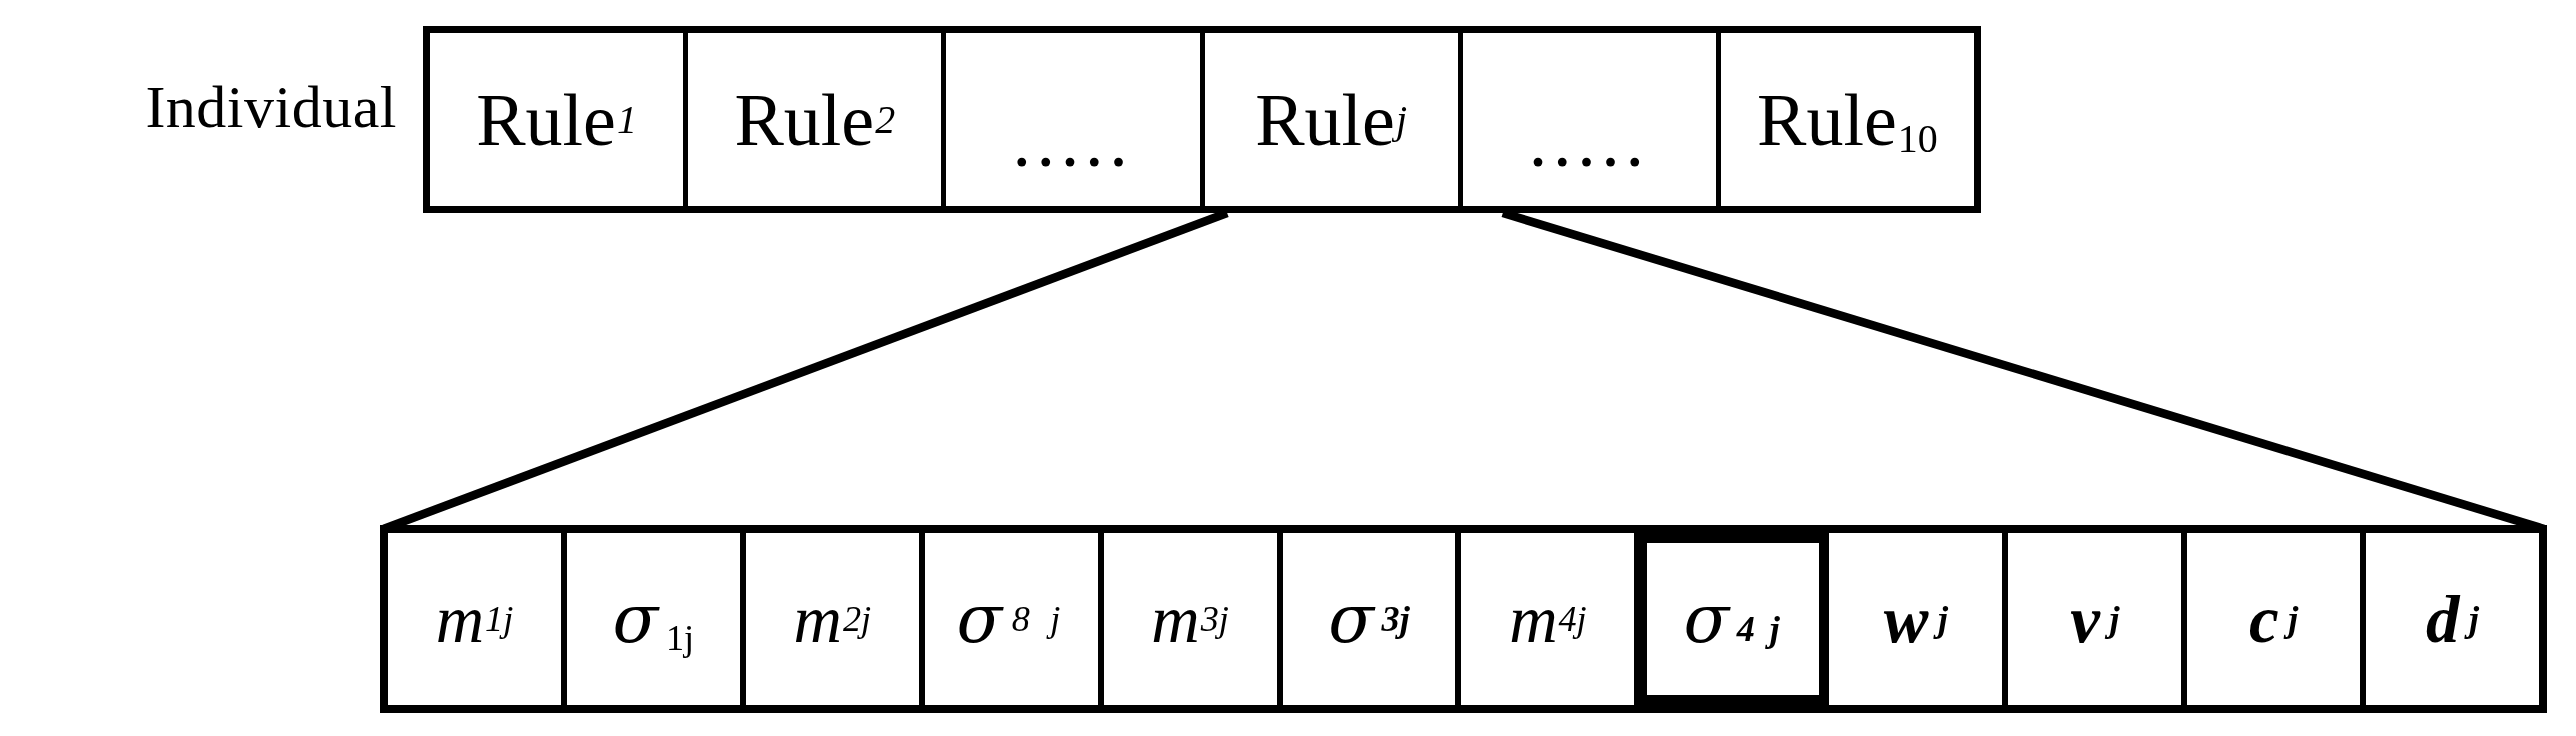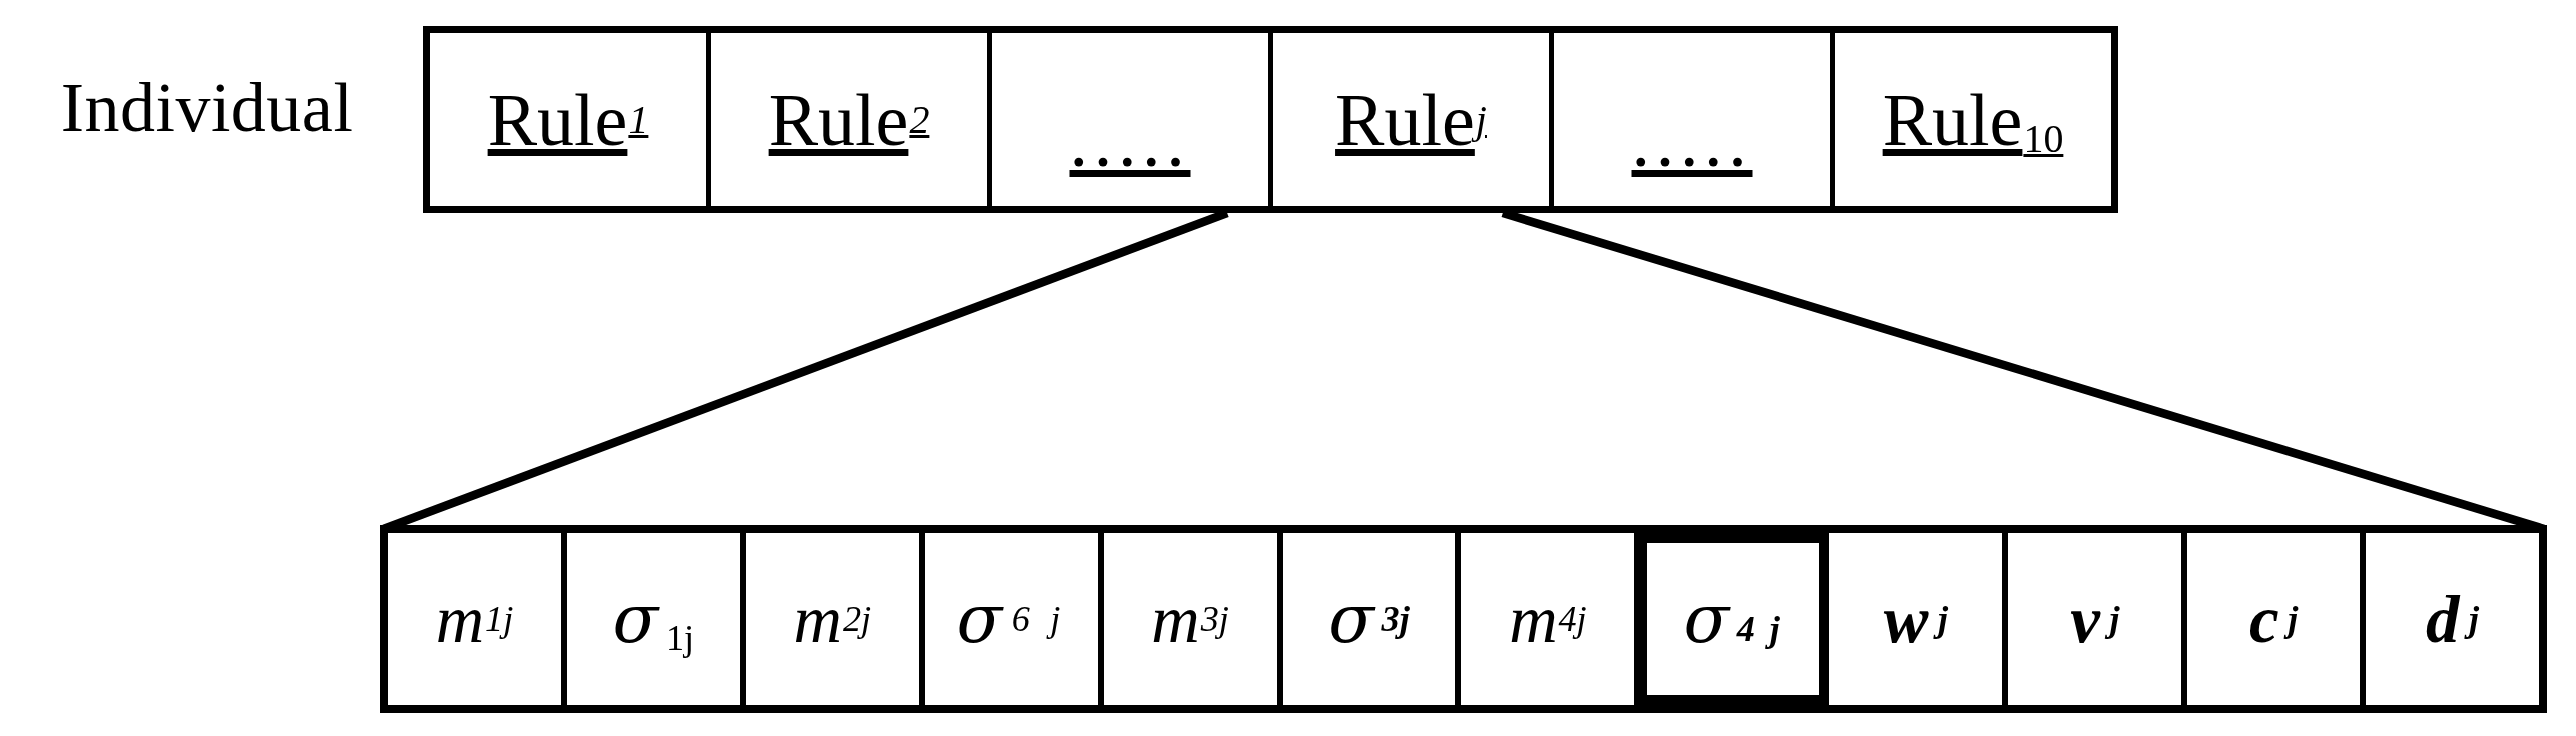--- a/index.html
+++ b/index.html
@@ -21,25 +21,25 @@
   }
 
   
   .individual-label {
     position: absolute;
     left: 17px;
     top: 55px;
     width: 380px;
     height: 105px;
     line-height: 105px;
-    font-size: 70px;
+    font-size: 60px;
     font-weight: 400;
     letter-spacing: 0.5px;
     white-space: nowrap;
-    text-align: center;
+    text-align: right;
   }
 
   
   .strip {
     position: absolute;
     display: flex;
     box-sizing: border-box;
     background: #ffffff;
   }
 
@@ -50,24 +50,23 @@
     align-items: center;
     justify-content: center;
     background: #ffffff;
     white-space: nowrap;
   }
 
   
   #rules-strip {
     left: 423px;
     top: 26px;
-    width: 1695px;
+    width: 1558px;
     height: 187px;
     border: 7.6px solid #000000;
-    text-decoration: underline;
   }
   #rules-strip .cell {
     flex: 1 1 0;
     border-right: 5.7px solid #000000;
     font-size: 74px;
   }
   #rules-strip .cell:last-child { border-right: none; }
 
   
   #genes-strip {
@@ -190,21 +189,21 @@
         <span class="sub upright" style="padding-left:7.6px;">1j</span>
     </div>
 
     <div class="cell">
       <span class="mathvar">m</span>
         <span class="sub">2j</span>
     </div>
 
     <div class="cell">
       <span class="mathvar greek">σ</span>
-        <span class="sub spaced">6 j</span>
+        <span class="sub spaced">8 j</span>
     </div>
 
     <div class="cell">
       <span class="mathvar">m</span>
         <span class="sub">3j</span>
     </div>
 
     <div class="cell">
       <span class="mathvar greek">σ</span>
         <span class="sub bold" style="padding-left:7.6px;">3j</span>

